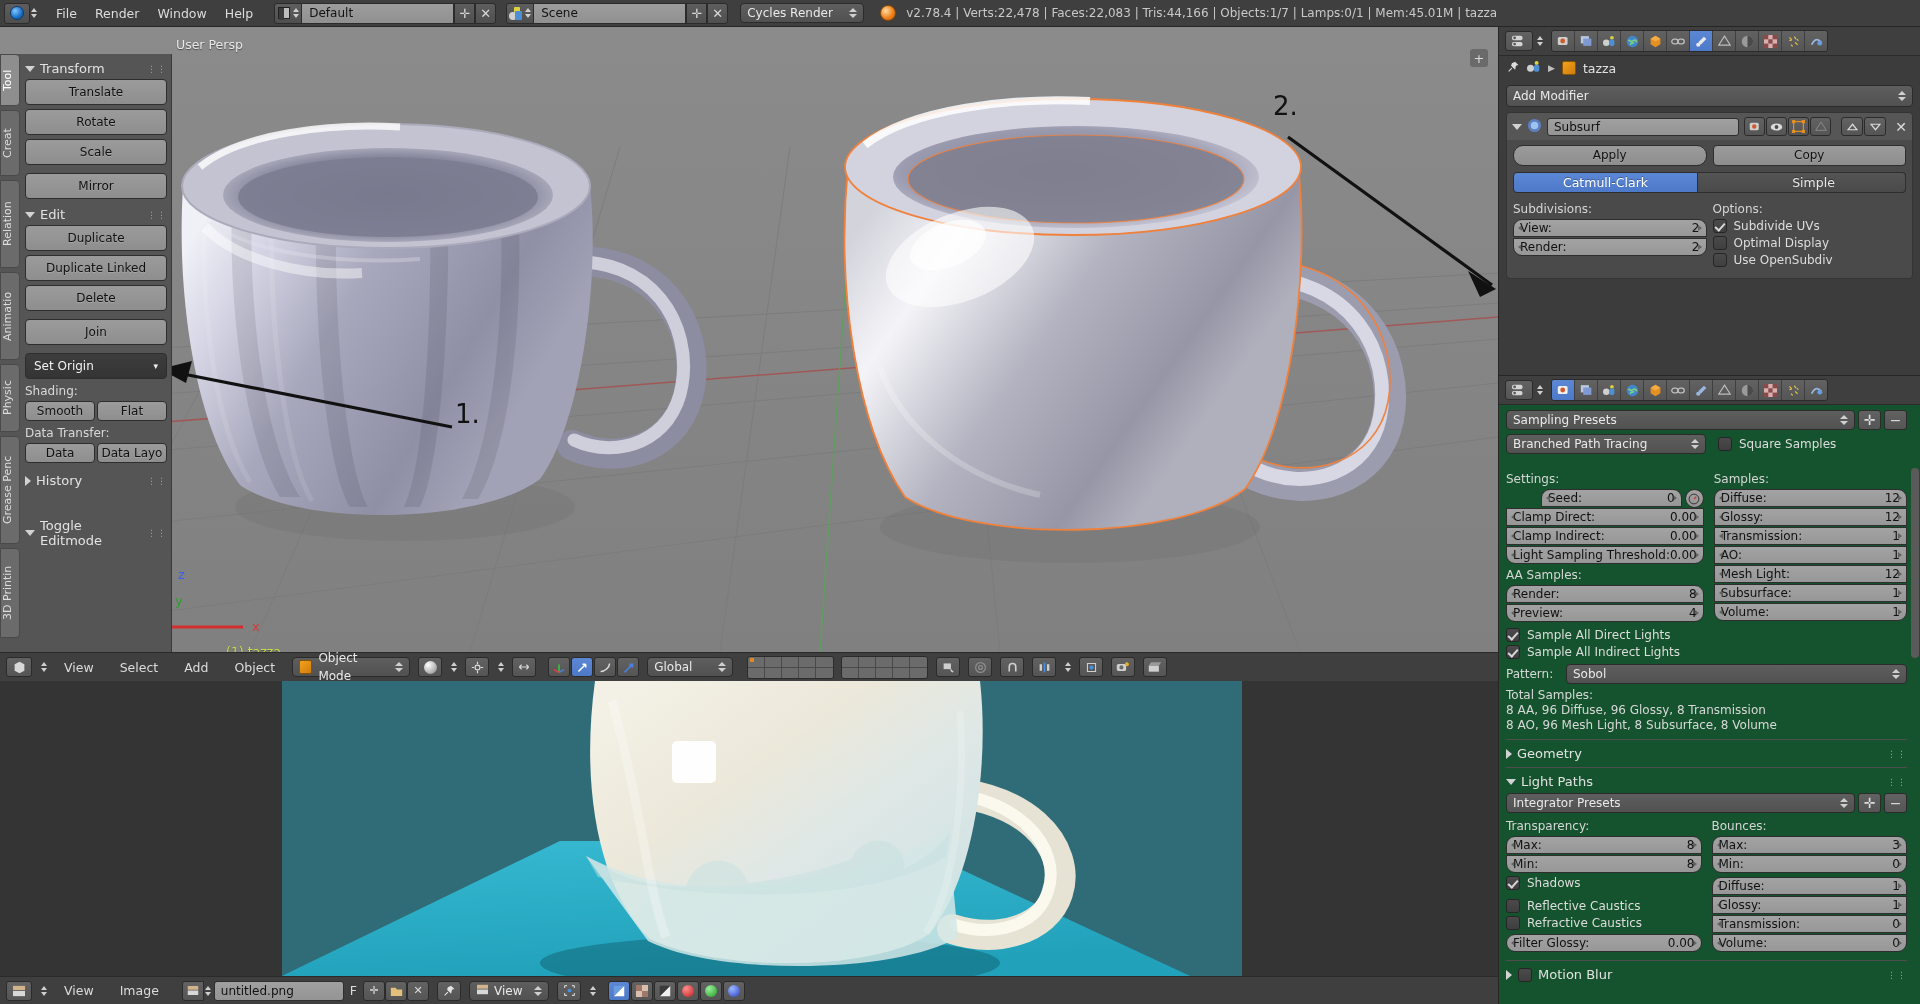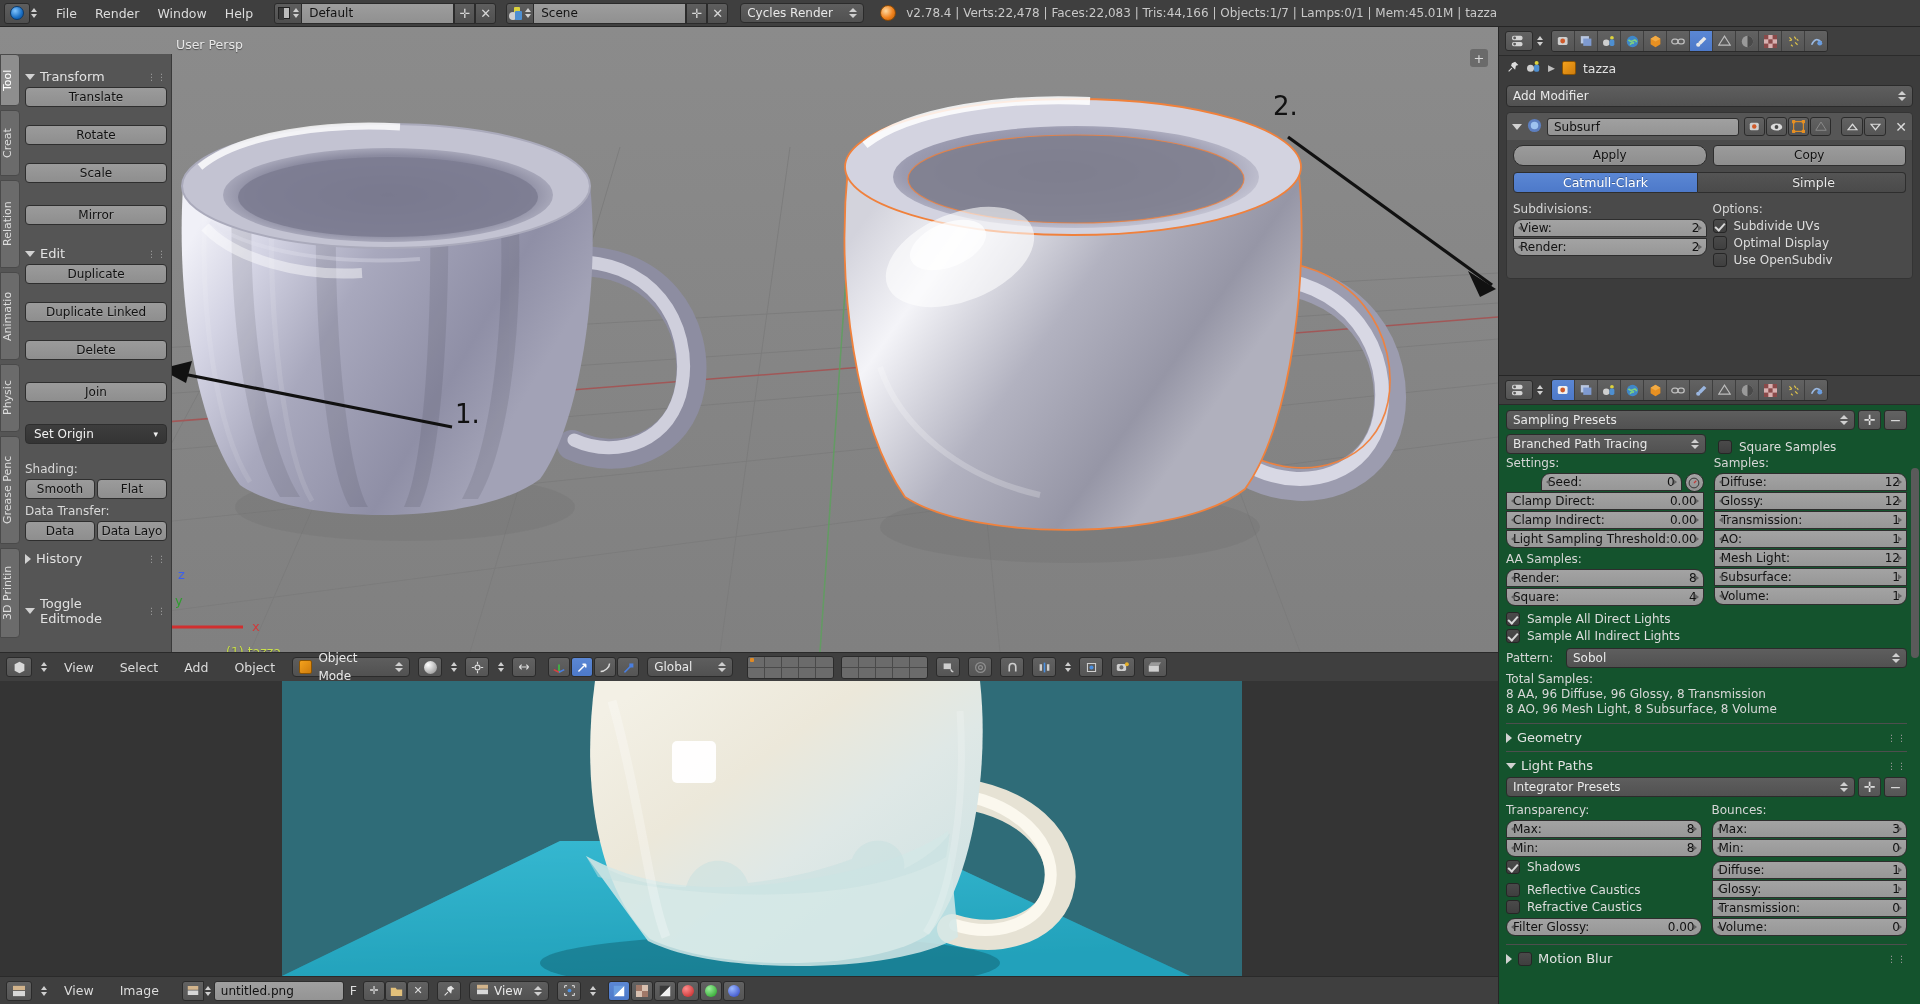--- a/index.html
+++ b/index.html
@@ -102,22 +102,22 @@
   #rightcolumn{position:absolute;left:1498px;top:27px;width:422px;height:977px;background:#3c3c3c;border-left:1px solid #262626;}
 
   
   #toolshelf{position:absolute;left:0;top:27px;width:172px;height:625px;background:#555;border-right:1px solid #3a3a3a;}
   #tooltabs{position:absolute;left:0;top:0;width:20px;height:625px;}
   .ttab{width:20px;background:#6b6b6b;border:1px solid #4a4a4a;border-radius:4px 0 0 4px;
         writing-mode:vertical-rl;transform:rotate(180deg);
         font-size:11px;color:#ddd;text-align:center;padding:6px 0;margin-bottom:4px;
         white-space:nowrap;overflow:hidden;}
   .ttab.active{background:#8e8e8e;color:#fff;}
-  #toolbody{position:absolute;left:20px;top:8px;width:152px;padding:4px 5px 0 5px;}
-  .tbtn{height:20px;margin-bottom:18px;}
+  #toolbody{position:absolute;left:20px;top:0;width:152px;padding:4px 5px 0 5px;}
+  .tbtn{height:26px;margin-bottom:4px;}
   .tbtn.sel{background:linear-gradient(#3d3d3d,#343434);color:#f1f1f1;text-shadow:none;}
   .row2{display:flex;gap:2px;margin-bottom:2px;}
   .row2 .btn{flex:1;height:20px;}
 
   
   #imgeditor{position:absolute;left:0;top:681px;width:1498px;height:323px;background:#2c2c2c;overflow:hidden;}
   #imgcanvas{position:absolute;left:0;top:0;width:1498px;height:295px;background:#303030;}
   #img-header{position:absolute;left:0;top:295px;width:1498px;height:28px;}
 
   
@@ -1043,21 +1043,21 @@
             <span>Sampling Presets</span>
             <span class="arrows">
                 <i class="u"></i>
                 <i class="d"></i>
               </span>
           </div>
           <div class="plusmin">✛</div>
           <div class="plusmin">−</div>
         </div>
 
-        <div style="display:flex;align-items:flex-end;gap:12px;margin-bottom:0;">
+        <div style="display:flex;align-items:center;gap:12px;margin-bottom:16px;">
           <div class="dropdown" style="width:200px;">
             <span>Branched Path Tracing</span>
             <span class="arrows">
                 <i class="u"></i>
                 <i class="d"></i>
               </span>
           </div>
           <div class="chkrow" style="margin:0;">
             <span class="chk"></span>
             <span>Square Samples</span>
@@ -1094,21 +1094,21 @@
                 <span class="val">0.00</span>
               </div>
             </div>
             <div class="sectlabel" style="margin-top:4px;">AA Samples:</div>
             <div class="stack">
               <div class="field">
                 <span class="lab">Render:</span>
                 <span class="val">8</span>
               </div>
               <div class="field">
-                <span class="lab">Square:</span>
+                <span class="lab">Preview:</span>
                 <span class="val">4</span>
               </div>
             </div>
           </div>
 
           <div>
             <div class="sectlabel">Samples:</div>
             <div class="stack">
               <div class="field">
                 <span class="lab">Diffuse:</span>

